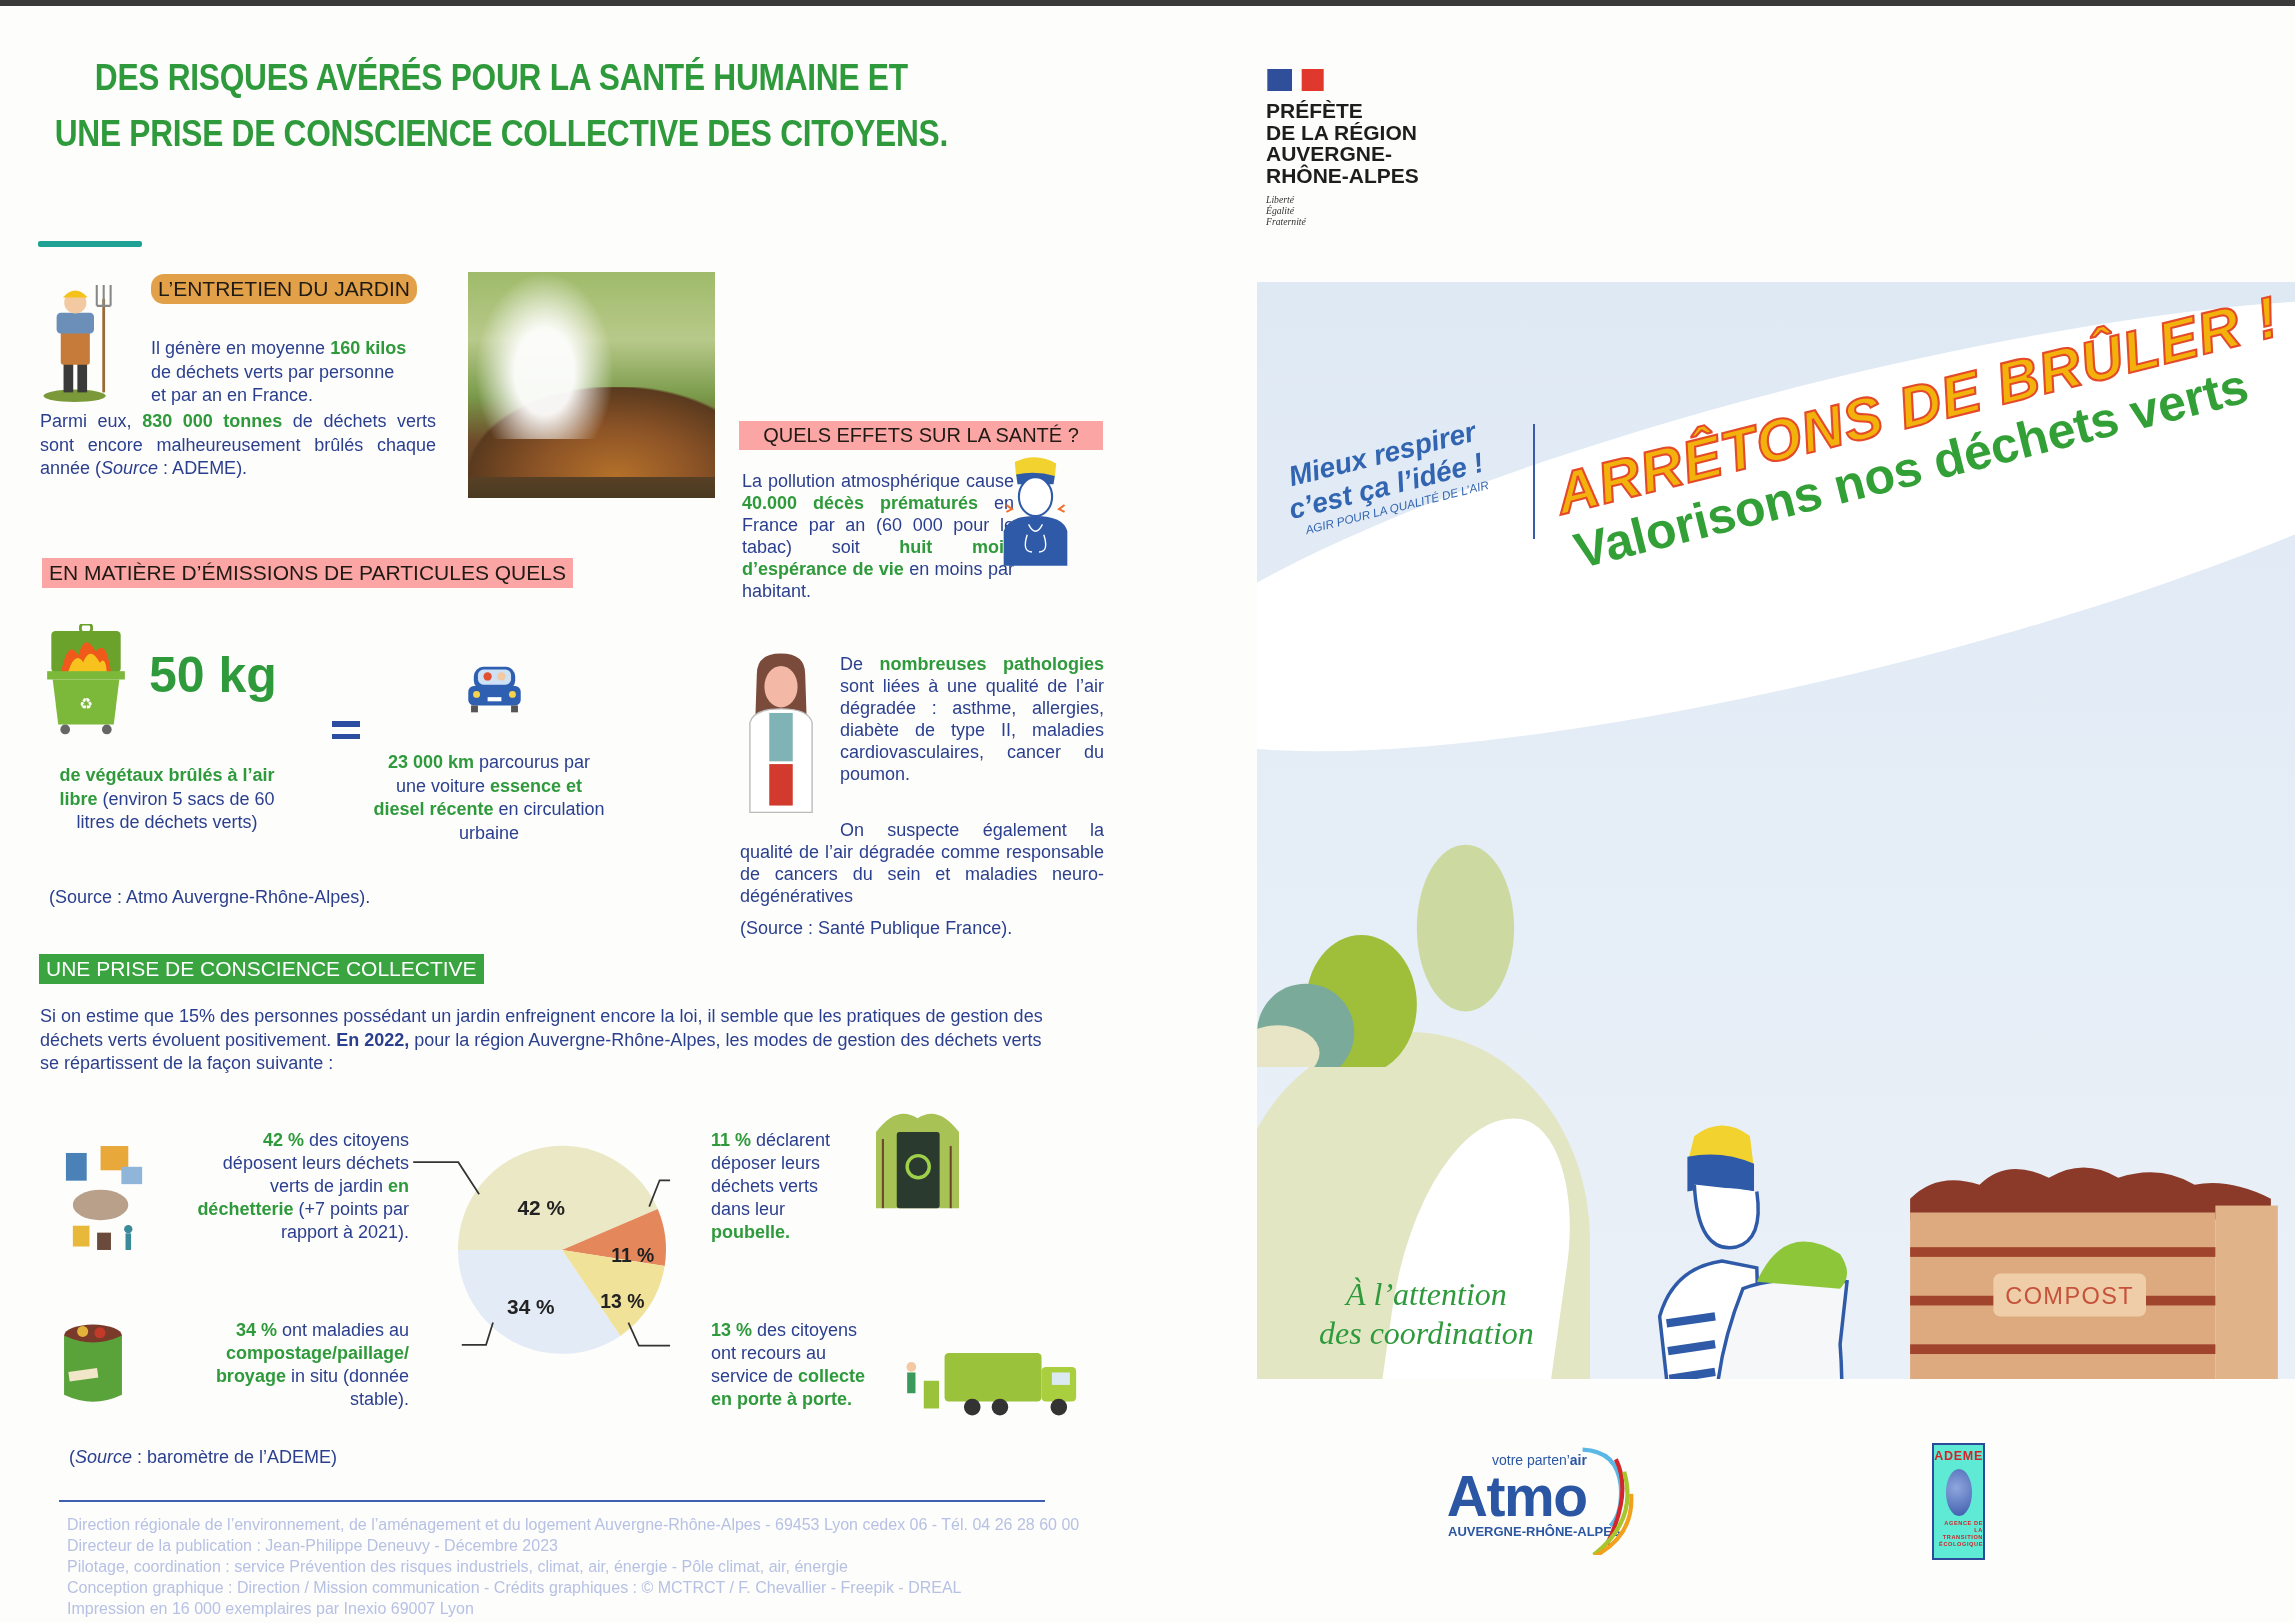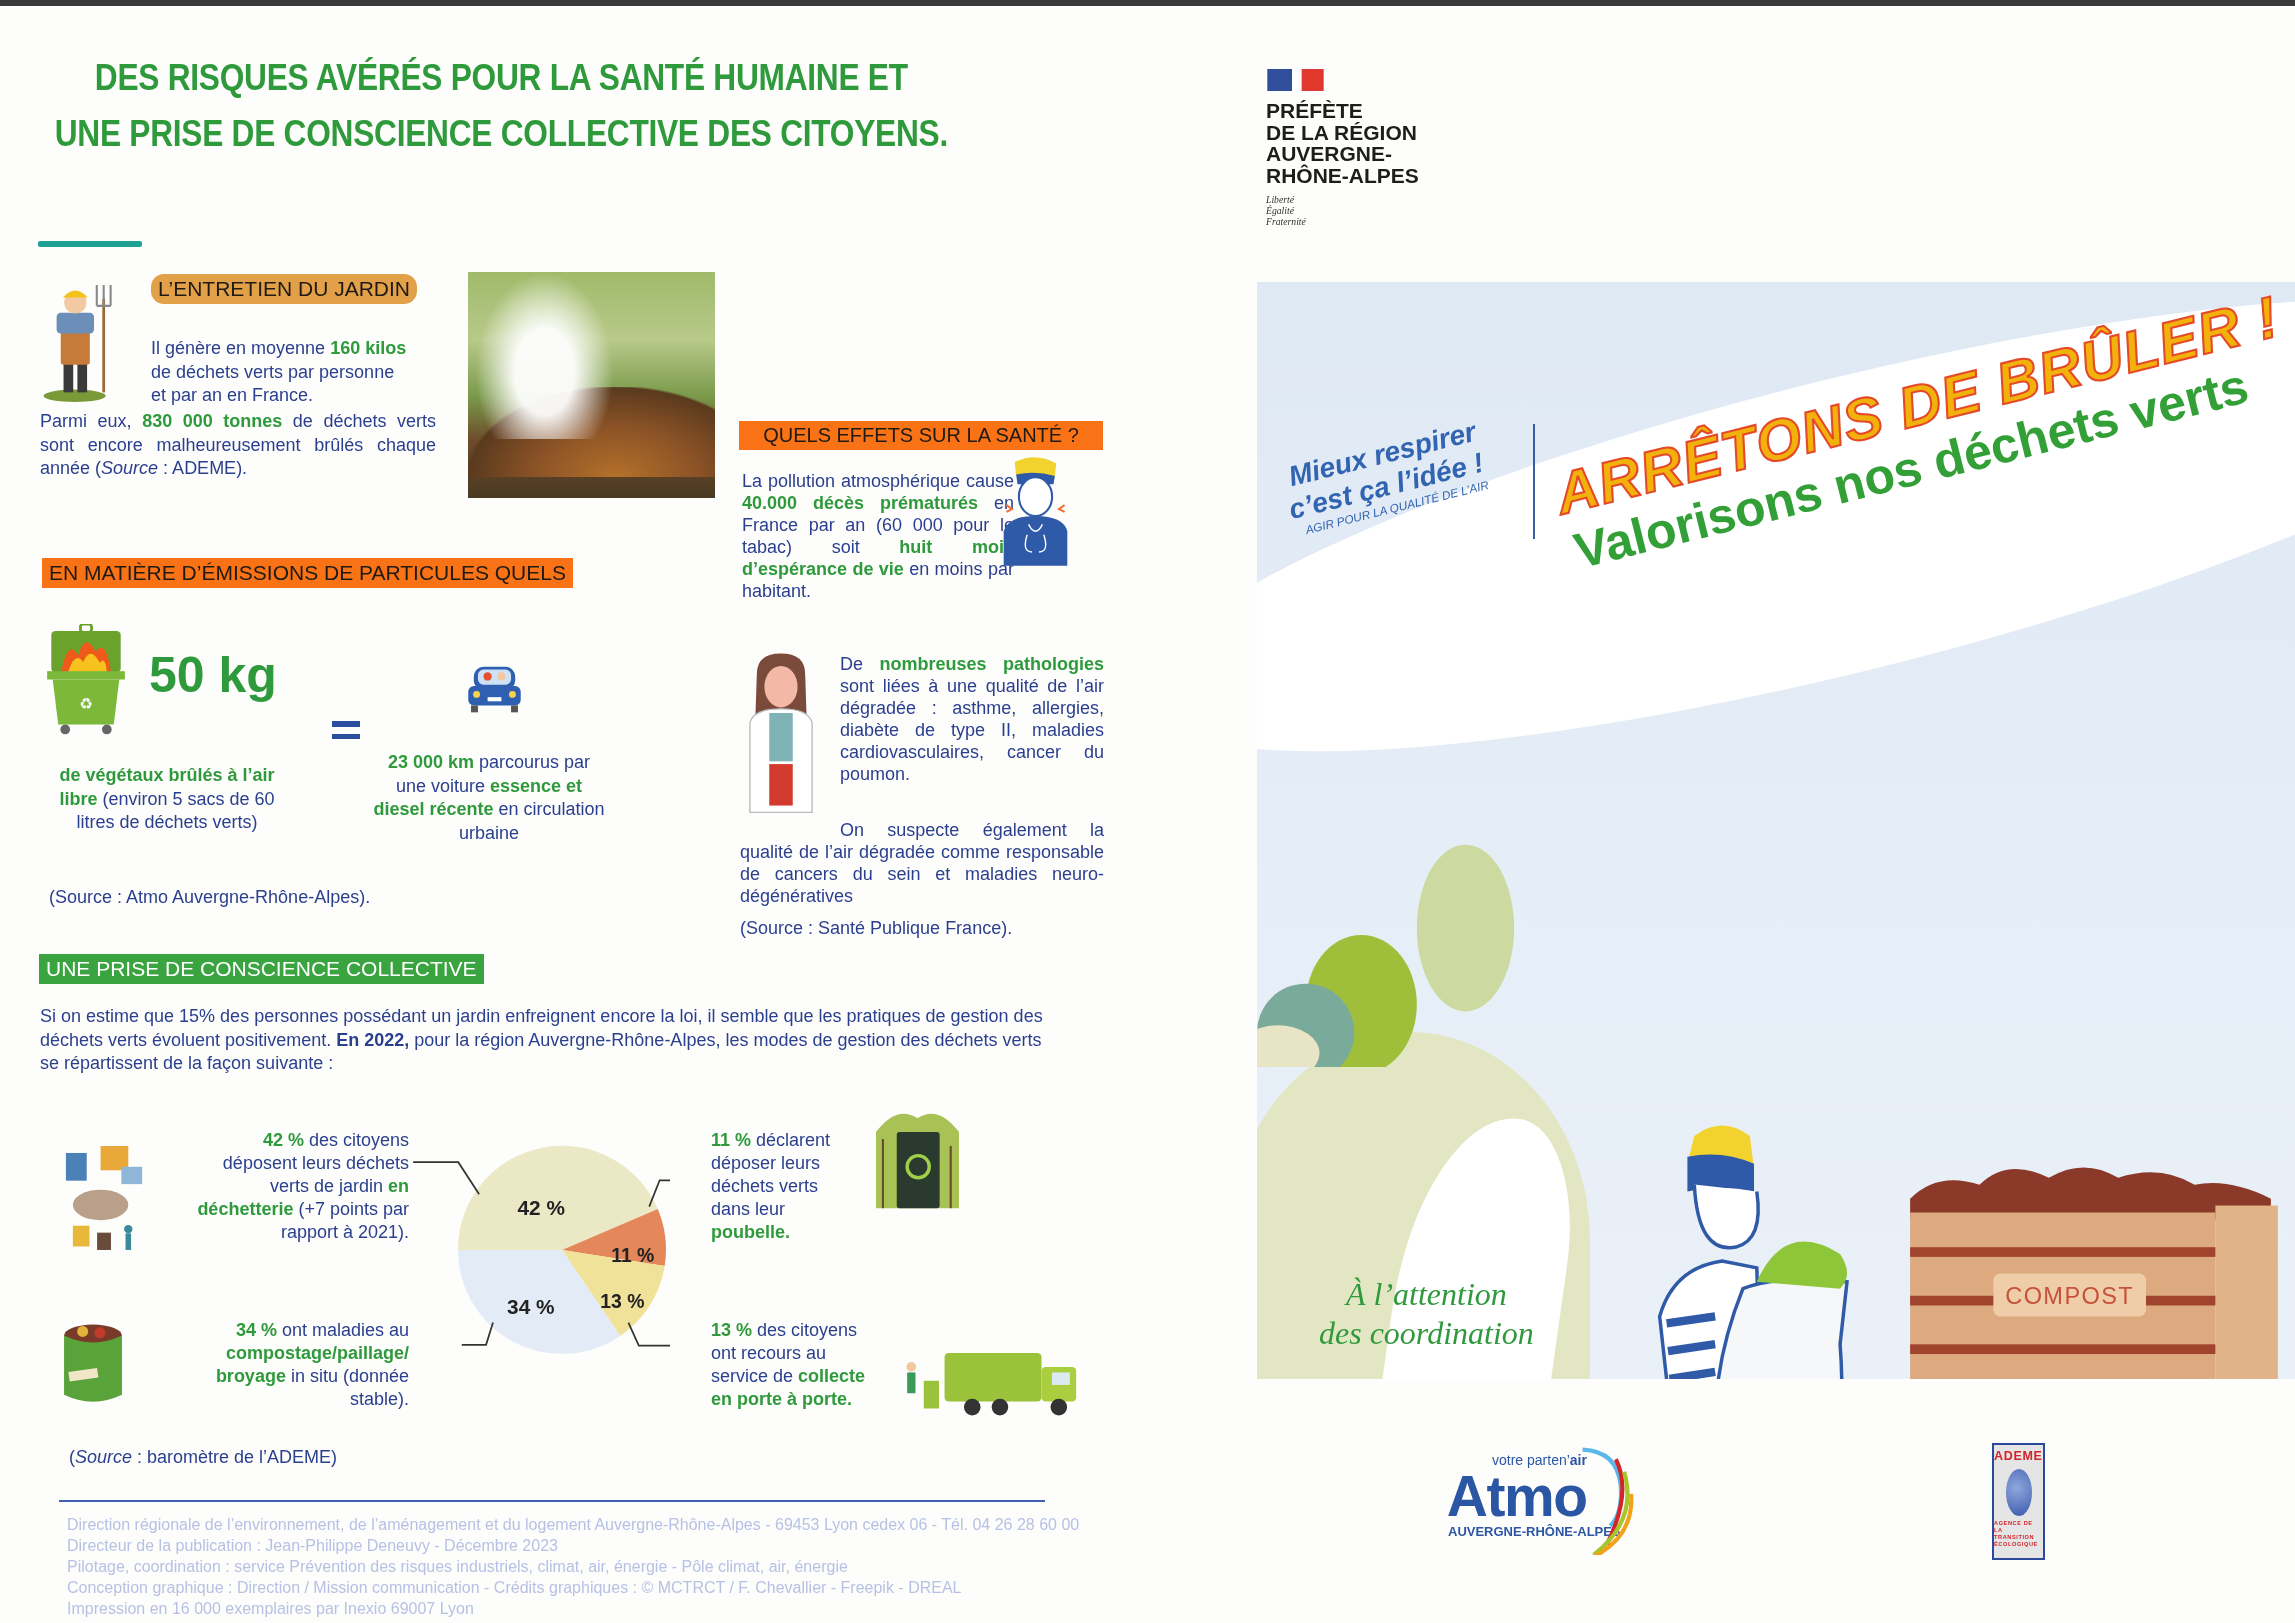--- a/index.html
+++ b/index.html
@@ -9,21 +9,21 @@
   .topbar { left: 0; top: 0; width: 2295px; height: 5.6px; background: #3a3a3a; }
 
   
   .main-title { left: 49px; top: 50px; width: 1028px; text-align: center; color: #2f9a3c;
     font-family: "Liberation Sans", sans-serif; font-weight: bold; font-size: 36px; line-height: 56px;
     letter-spacing: -0.3px; transform: scaleX(0.88); transform-origin: left top; }
   .teal-rule { left: 38px; top: 241px; width: 104px; height: 5.6px; background: #1fa293; border-radius: 2.1px; }
 
   .sec-head { font-family: "Liberation Sans", sans-serif; font-size: 21px; color: #1f1a14; padding: 2.8px 7px; white-space: nowrap; }
   .orange { background: #e2a048; }
-  .salmon { background: #f97316; }
+  .salmon { background: #fca5a5; }
   .green-head { background: #3aa440; color: #fff; }
 
   .body-txt { font-size: 18px; line-height: 23.6px; color: #2b3f8f; }
   .g { color: #2f9a3c; font-weight: bold; }
   .b { font-weight: bold; }
   .it { font-style: italic; }
 
   
   .farmer { left: 40px; top: 271px; width: 90px; height: 132px; }
   .burn-photo { left: 468px; top: 272px; width: 247px; height: 226px;
@@ -77,21 +77,21 @@
   .man { position: absolute; left: 361px; top: 833px; width: 347px; height: 625px; }
   .compost { position: absolute; left: 639px; top: 875px; width: 389px; height: 222px; }
 
   .atmo-logo { left: 1430px; top: 1444px; width: 236px; height: 104px; }
   .atmo-word { position: absolute; left: 16.7px; top: 19.4px; font-size: 57px; font-weight: bold; color: #2b56a3; letter-spacing: -1.4px; }
   .atmo-tag { position: absolute; left: 62px; top: 8.3px; font-size: 14px; color: #2b56a3; white-space: nowrap; }
   .atmo-tag b { font-weight: bold; }
   .atmo-sub { position: absolute; left: 18px; top: 80px; font-size: 13px; color: #2b56a3; font-weight: bold; white-space: nowrap; }
   .atmo-arcs { position: absolute; left: 90px; top: 0; width: 139px; height: 111px; }
 
-  .ademe { left: 1992px; top: 1443px; width: 53px; height: 117px; border: 2.1px solid #2b4a9c; background: #e5e5e5; text-align: left; }
+  .ademe { left: 1932px; top: 1443px; width: 53px; height: 117px; border: 2.1px solid #2b4a9c; background: #5eead4; text-align: right; }
   .ademe .name { color: #d2232a; font-weight: bold; font-size: 12.5px; margin-top: 4.2px; letter-spacing: 0.7px; }
   .ademe .globe { width: 26px; height: 47px; margin: 5.6px auto 4.2px; border-radius: 50%; background: radial-gradient(circle at 40% 40%, #8fa7de, #3a58aa); }
   .ademe .sub { color: #d2232a; font-weight: bold; font-size: 5.6px; line-height: 7px; letter-spacing: 0.6px; }
 </style>
 </head>
 <body>
 
 <div class="abs topbar"></div>
 
 <h1 class="abs main-title">

